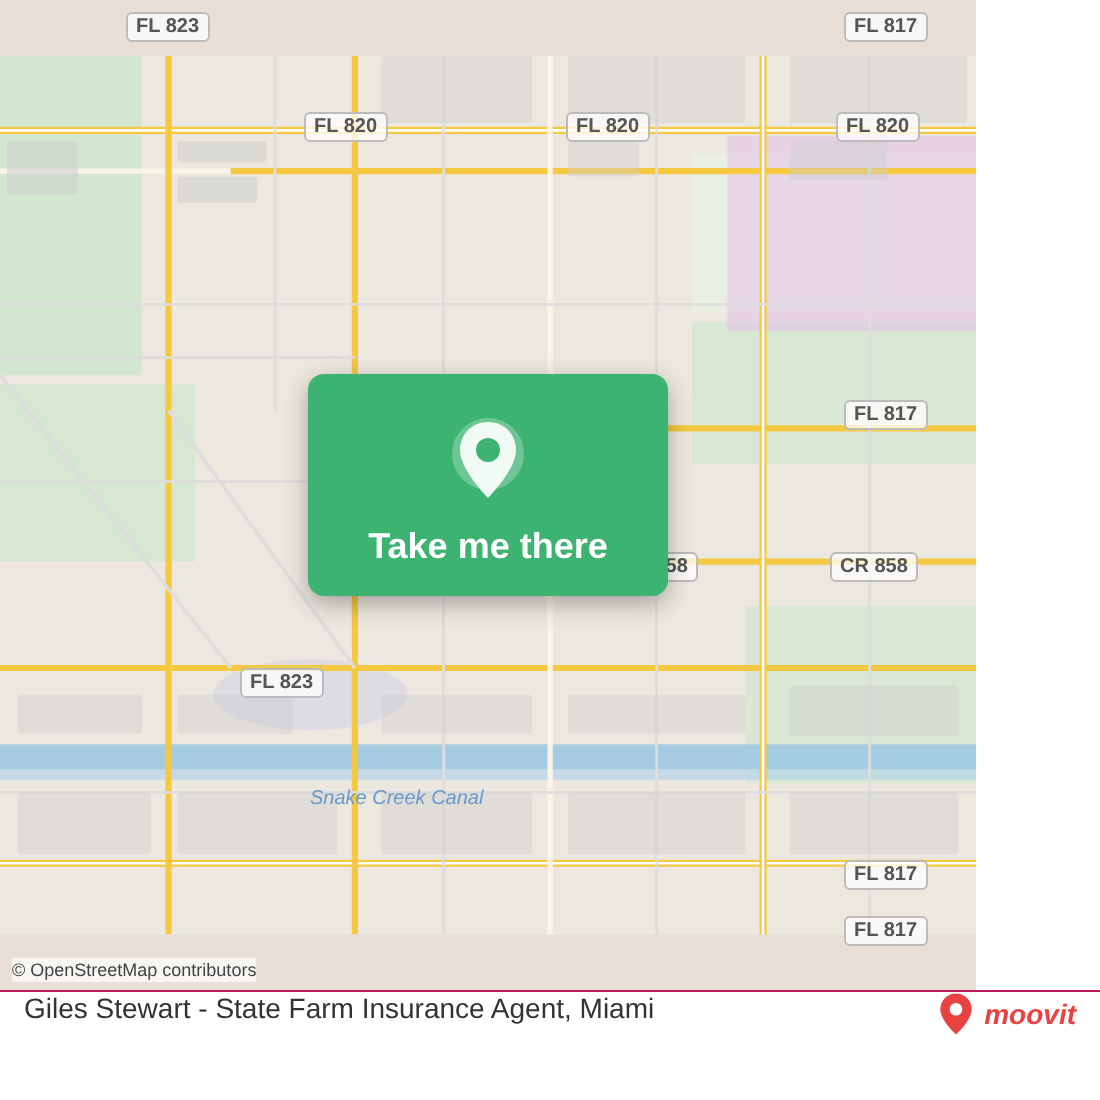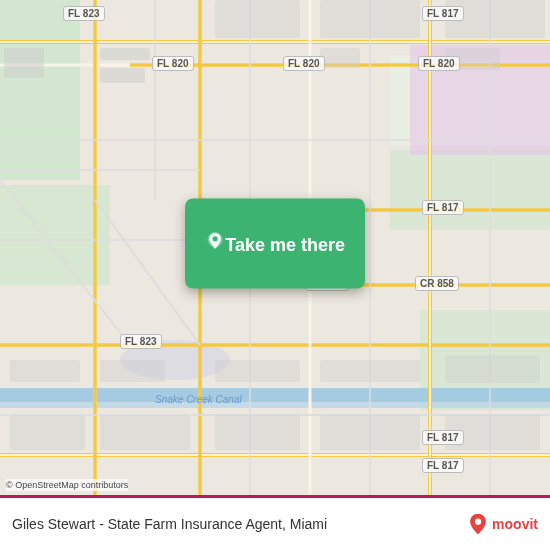--- a/index.html
+++ b/index.html
@@ -6,21 +6,21 @@
 
     body {
       width: 550px;
       height: 550px;
       overflow: hidden;
       font-family: Arial, sans-serif;
       position: relative;
     }
 
     #map-container {
-      width: 550px;
+      width: 488px;
       height: 495px;
       position: relative;
       overflow: hidden;
       background-color: #e8e0d8;
     }
 
     
     .map-bg {
       width: 100%;
       height: 100%;
@@ -32,21 +32,21 @@
     .map-card {
       position: absolute;
       top: 50%;
       left: 50%;
       transform: translate(-50%, -55%);
       background-color: #3cb371;
       border-radius: 8px;
       width: 180px;
       padding: 18px 20px 14px;
       display: flex;
-      flex-direction: row;
+      flex-direction: column;
       align-items: center;
       box-shadow: 0 4px 12px rgba(0,0,0,0.3);
     }
 
     .map-pin {
       width: 48px;
       height: 48px;
       margin-bottom: 10px;
     }
 
@@ -56,38 +56,39 @@
       font-weight: 600;
       text-align: center;
       white-space: nowrap;
     }
 
     
     #footer-bar {
       width: 550px;
       height: 55px;
       background: #fff;
-      border-top: 3px solid #be185d;
+      border-top: 1px solid #be185d;
       display: flex;
-      align-items: center;
+      align-items: flex-start;
       padding: 0 12px;
       gap: 8px;
     }
 
     .footer-title {
       font-size: 14px;
       font-weight: 500;
       color: #333;
       flex: 3;
     }
 
     .moovit-logo {
       display: flex;
       align-items: center;
       gap: 3px;
+      font-style: italic;
     }
 
     .moovit-pin {
       width: 22px;
       height: 22px;
     }
 
     .moovit-text {
       font-size: 14px;
       font-weight: 700;

